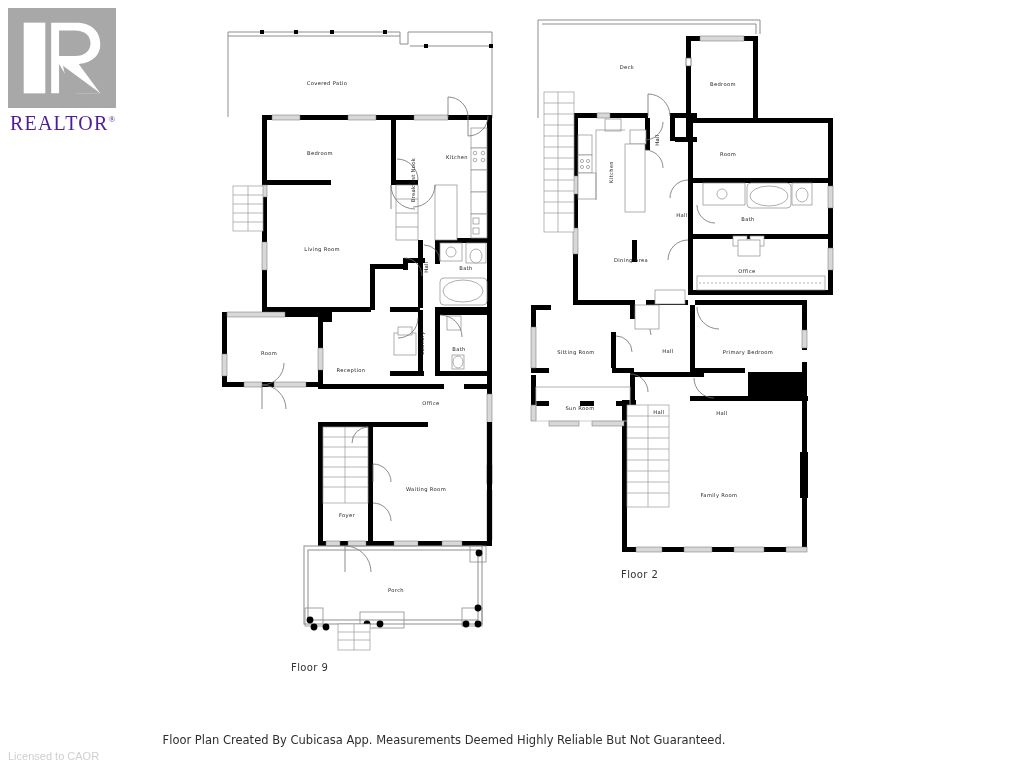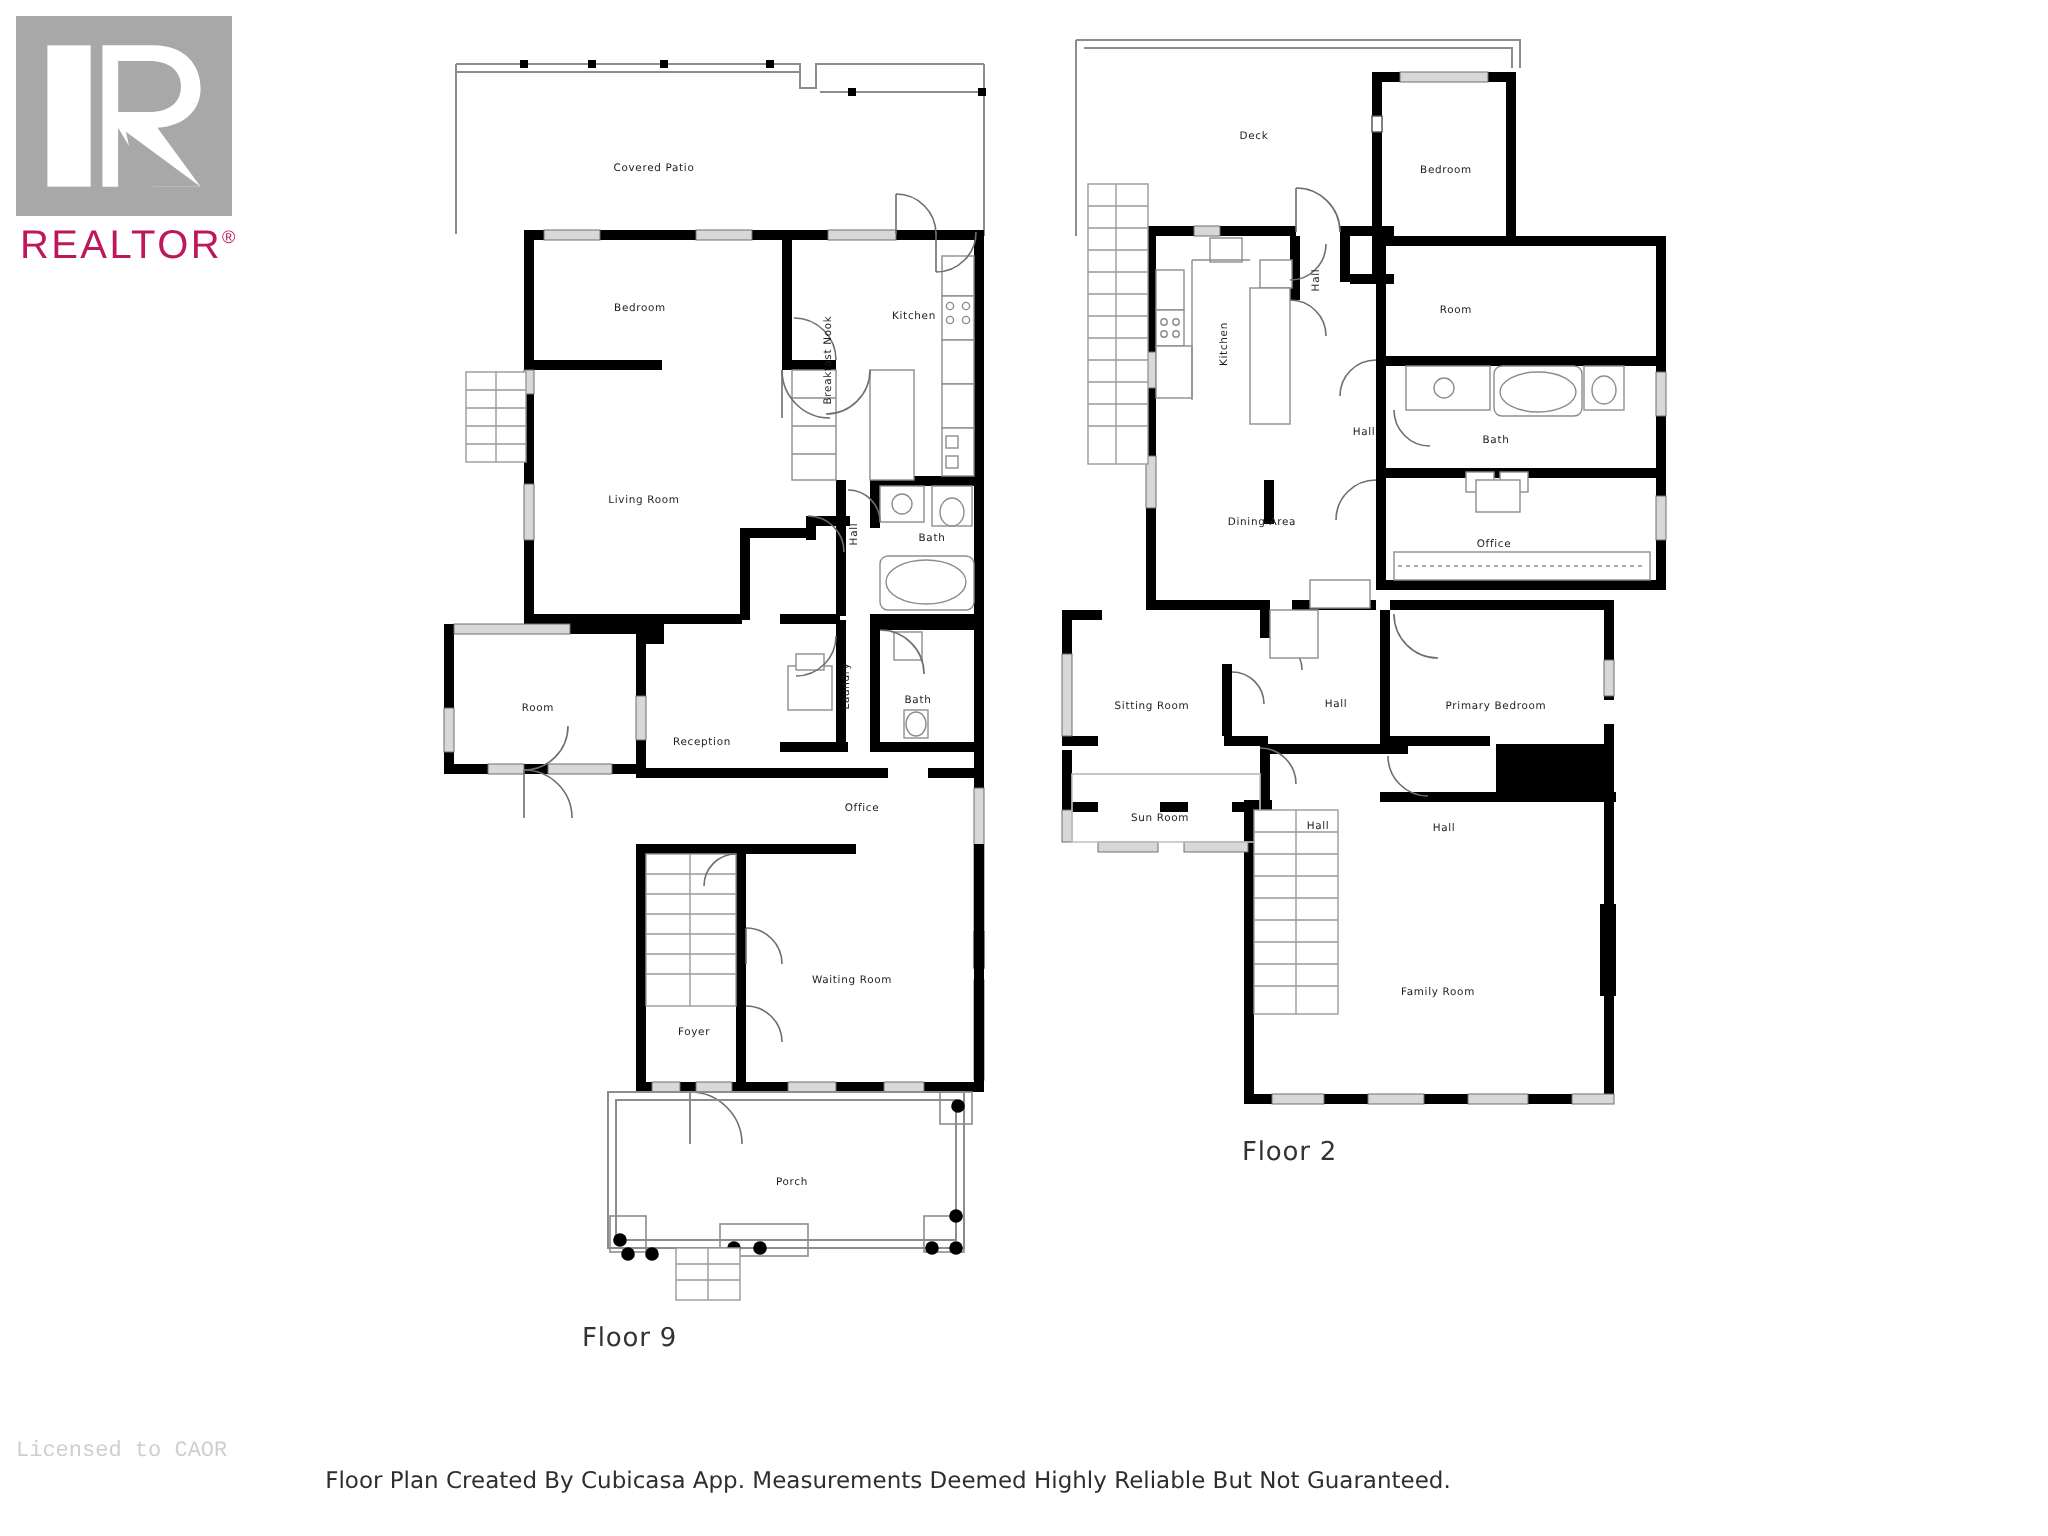--- a/index.html
+++ b/index.html
@@ -36,50 +36,50 @@
     width: 108px;
     height: 100px;
     background: #a8a8a8;
   }
   .realtor-word {
     position: absolute;
     left: 2px;
     top: 104px;
     font-size: 20px;
     letter-spacing: 1.2px;
-    color: #be185d;
-    font-family: Liberation Sans, sans-serif;
+    color: #4c1d95;
+    font-family: Liberation Serif, serif;
     font-weight: 400;
   }
   .realtor-reg {
     font-size: 9px;
     vertical-align: super;
   }
   
   .footer-note {
     position: absolute;
     left: 0;
     top: 733px;
     width: 888px;
     text-align: center;
     font-size: 11.5px;
     color: #2e2e2e;
     font-family: "DejaVu Sans", "Liberation Sans", sans-serif;
   }
   .license-note {
     position: absolute;
     left: 8px;
-    top: 720px;
+    top: 750px;
     font-size: 11px;
     color: #cfcfcf;
-    font-family: Liberation Mono, monospace;
+    font-family: Liberation Sans, sans-serif;
   }
   .floor-caption {
     position: absolute;
-    font-size: 13px;
+    font-size: 10px;
     color: #333;
     letter-spacing: .4px;
     font-family: "DejaVu Sans", "Liberation Sans", sans-serif;
     white-space: nowrap;
   }
   #floor1-caption { left: 291px; top: 662px; }
   #floor2-caption { left: 621px; top: 569px; }
 
   
   .plan-svg { position: absolute; left: 0; top: 0; }

